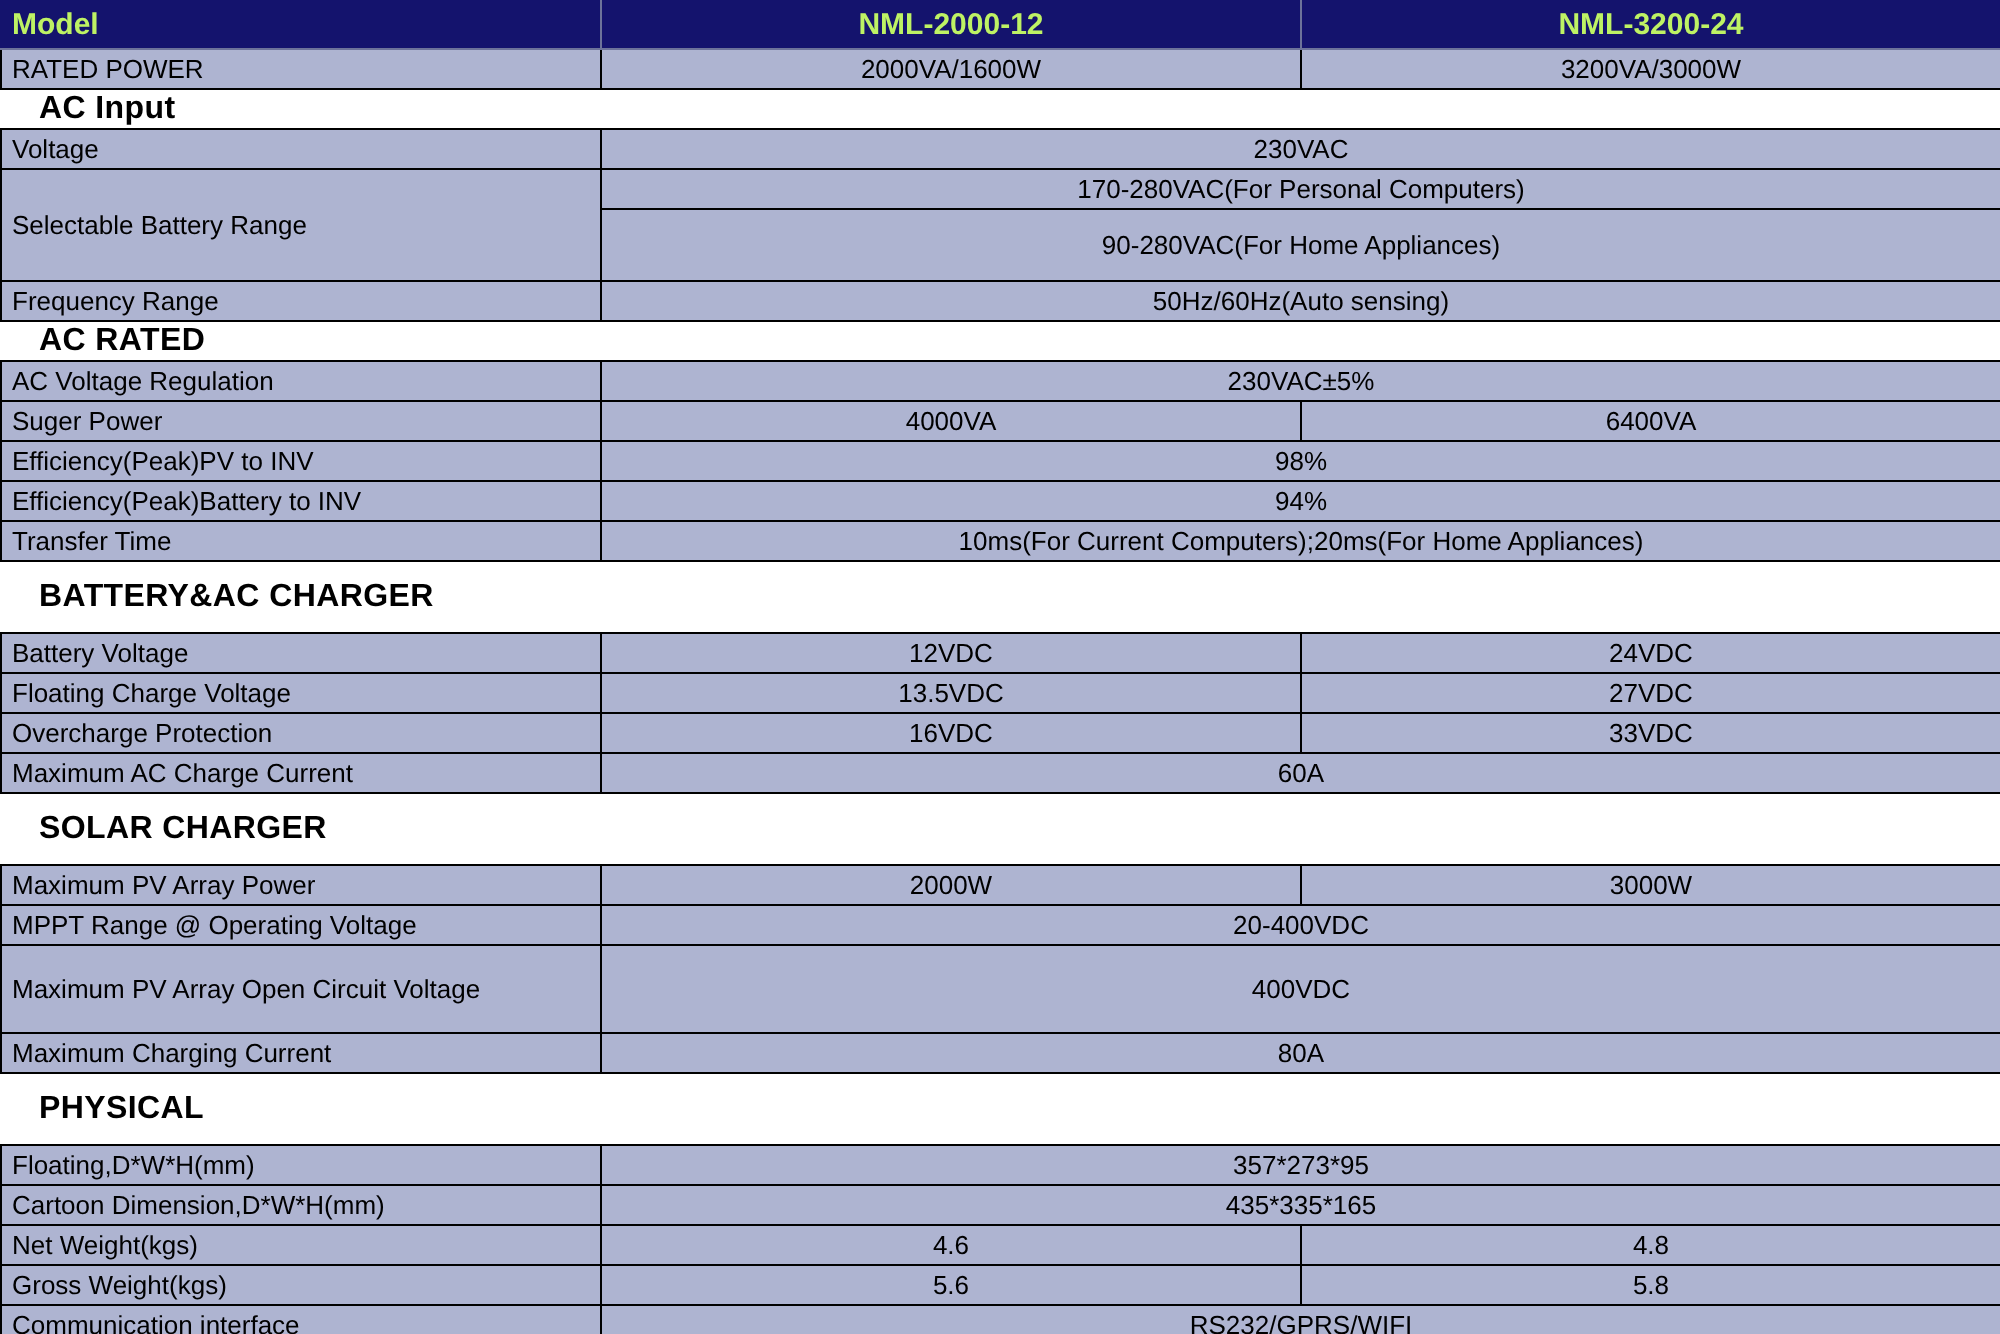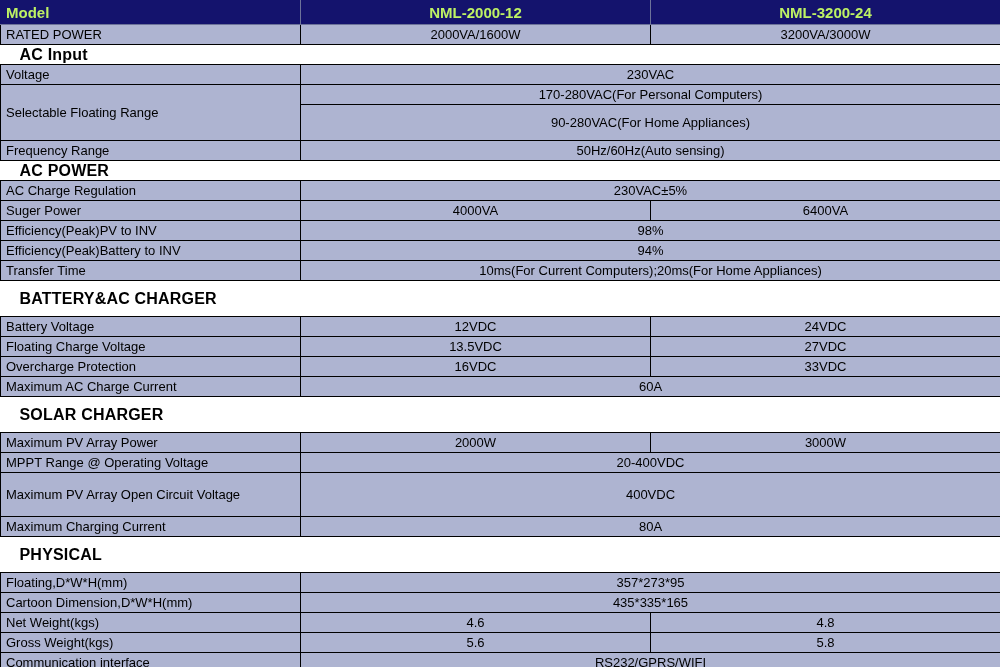--- a/index.html
+++ b/index.html
@@ -64,36 +64,36 @@
   </tr>
 
   <tr class="sec">
     <td colspan="3">AC Input</td>
   </tr>
   <tr>
     <td class="lbl">Voltage</td>
     <td class="val" colspan="2">230VAC</td>
   </tr>
   <tr>
-    <td class="lbl" rowspan="2">Selectable Floating Range</td>
+    <td class="lbl" rowspan="2">Selectable Battery Range</td>
     <td class="val" colspan="2">170-280VAC(For Personal Computers)</td>
   </tr>
   <tr class="h23">
     <td class="val" colspan="2">90-280VAC(For Home Appliances)</td>
   </tr>
   <tr>
     <td class="lbl">Frequency Range</td>
     <td class="val" colspan="2">50Hz/60Hz(Auto sensing)</td>
   </tr>
 
   <tr class="sec">
-    <td colspan="3">AC POWER</td>
+    <td colspan="3">AC RATED</td>
   </tr>
   <tr>
-    <td class="lbl">AC Charge Regulation</td>
+    <td class="lbl">AC Voltage Regulation</td>
     <td class="val" colspan="2">230VAC±5%</td>
   </tr>
   <tr>
     <td class="lbl">Suger Power</td>
     <td class="val">4000VA</td>
     <td class="val">6400VA</td>
   </tr>
   <tr>
     <td class="lbl">Efficiency(Peak)PV to INV</td>
     <td class="val" colspan="2">98%</td>

